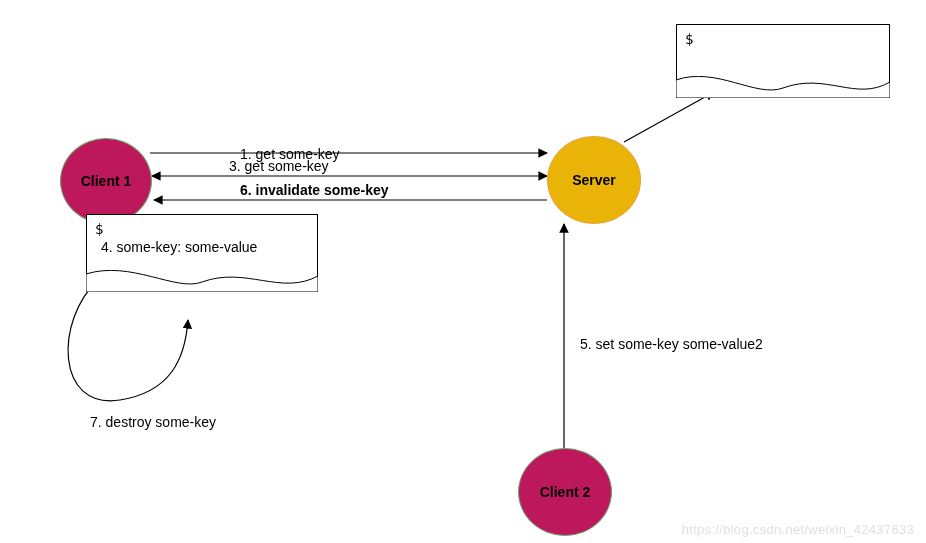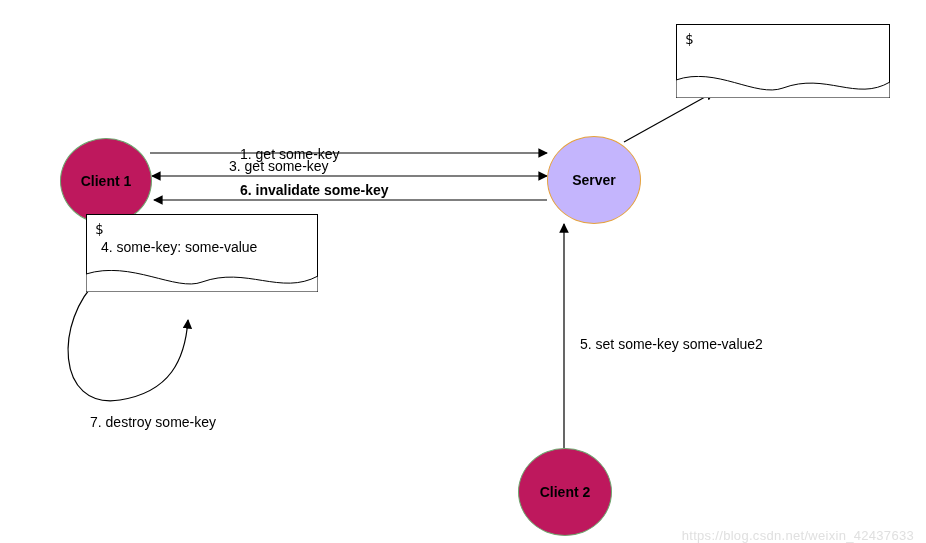--- a/index.html
+++ b/index.html
@@ -1,27 +1,27 @@
 <!DOCTYPE html>
 <html><head>
 <meta charset="utf-8">
 <style>
   html,body{margin:0;padding:0;width:926px;height:543px;font-family:Arial,Helvetica,sans-serif;font-size:14px;color:#000;background:#fff;}
   .stage{position:relative;width:926px;height:543px;}
   svg.lines{position:absolute;left:0;top:0;width:926px;height:543px;pointer-events:none;}
   .node{position:absolute;border:1px solid;border-radius:50%;display:flex;align-items:center;justify-content:center;font-weight:bold;box-sizing:border-box;}
   .client{background:#be185d;border-color:#6fa66f;}
-  .server{background:#c4b5fd;border-color:#e6a23c;}
+  .server{background:#eab308;border-color:#e6a23c;}
   .note{position:absolute;border:1px solid #000;background:#fff;box-sizing:border-box;padding:6px 8px 0 8px;}
   .note .prompt{font-family:monospace;font-size:14px;}
   .note .body{padding-left:6px;padding-top:2px;}
   .note .wave{position:absolute;left:-1px;bottom:-1px;width:calc(100% + 2px);height:22px;overflow:hidden;}
   .note .wave svg{width:100%;height:100%;display:block;}
   .edge-label{position:absolute;white-space:nowrap;}
-  .watermark{position:absolute;right:12px;bottom:0;color:#e0e0e0;font-size:13px;letter-spacing:.3px;}
+  .watermark{position:absolute;right:12px;bottom:6px;color:#e0e0e0;font-size:13px;letter-spacing:.3px;}
 </style>
 </head>
 <body>
 
 <div class="stage">
 
   <svg class="lines" viewBox="0 0 926 543">
     <defs>
       <marker id="arrow" viewBox="0 0 10 10" refX="9" refY="5" markerWidth="8" markerHeight="8" orient="auto-start-reverse">
         <path d="M0,0 L10,5 L0,10 z" fill="#000"></path>

